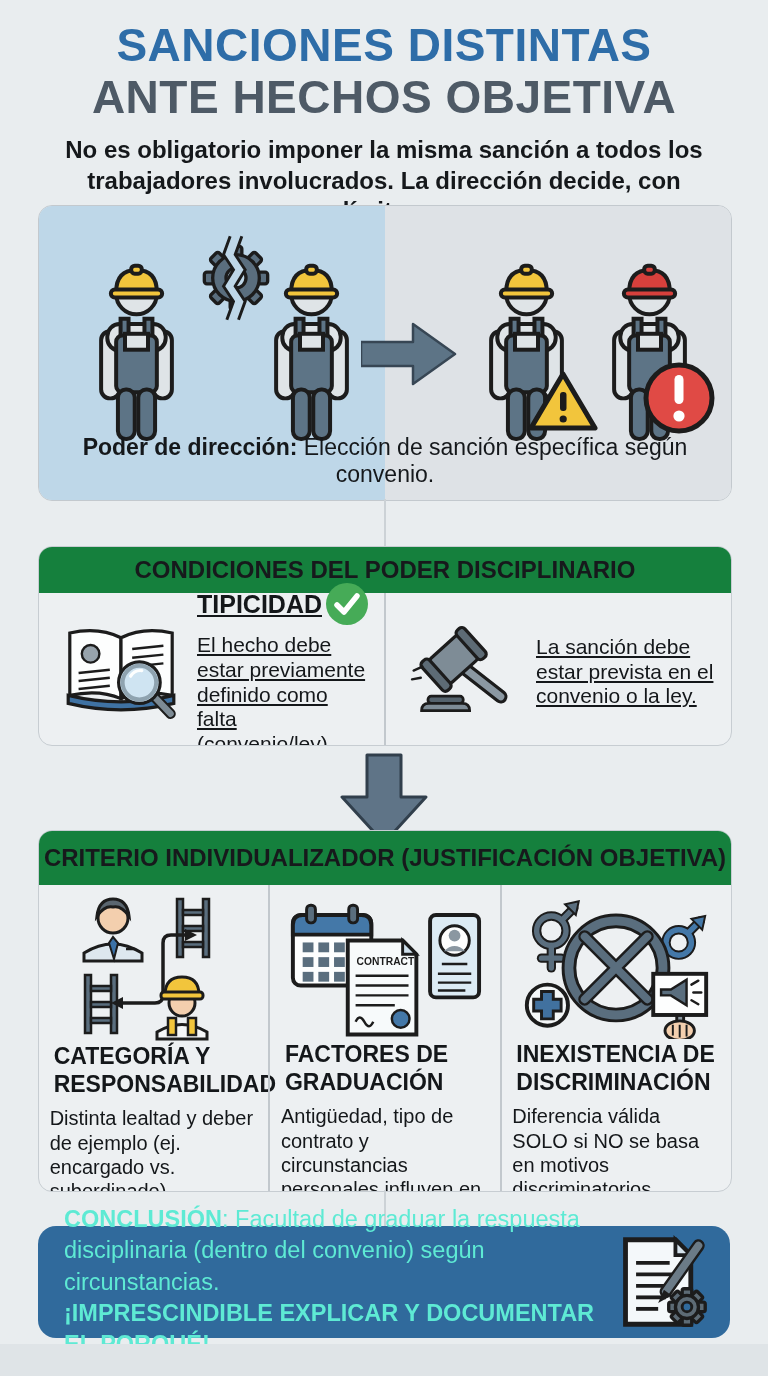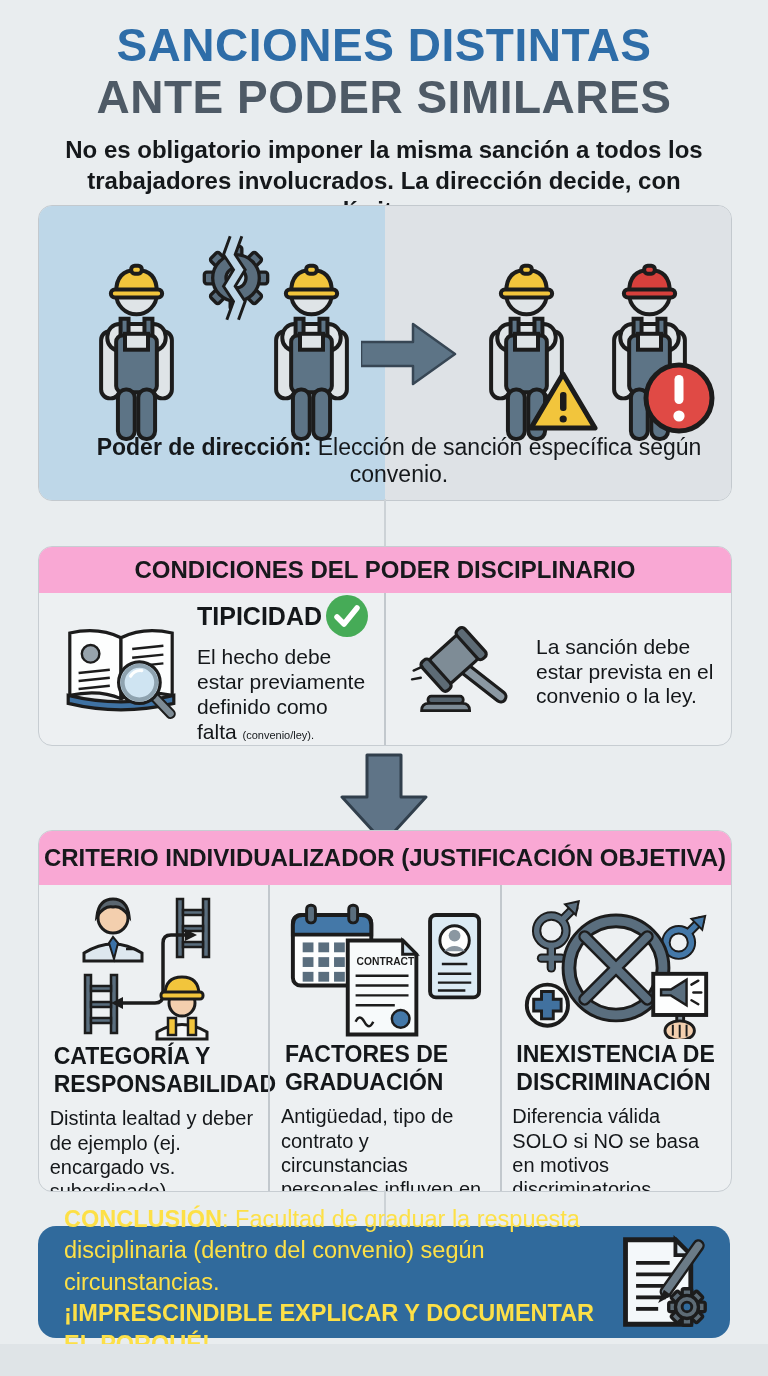--- a/index.html
+++ b/index.html
@@ -10,51 +10,51 @@
   .t1{font-size:46px;font-weight:bold;letter-spacing:.5px;color:#2e6da8;line-height:1.12;}
   .t2{font-size:46px;font-weight:bold;letter-spacing:.5px;color:#4e5a66;line-height:1.12;}
   .sub{margin:12px auto 0;width:640px;font-size:24px;font-weight:bold;color:#15181b;line-height:1.28;}
   
   .panel{position:absolute;top:205px;left:38px;width:692px;height:294px;border-radius:14px;
          overflow:hidden;border:1px solid #c3c9ce;}
   .panel .half{position:absolute;top:0;height:100%;width:50%;}
   .panel .half.l{left:0;background:#bed7e8;}
   .panel .half.r{left:50%;background:#dee2e6;}
   .abs{position:absolute;}
-  .caption{position:absolute;left:14px;bottom:12px;width:100%;text-align:center;font-size:23px;color:#15181b;}
+  .caption{position:absolute;left:0;bottom:12px;width:100%;text-align:center;font-size:23px;color:#15181b;}
   .caption b{font-weight:bold;}
   
   .vline{position:absolute;left:384px;width:2px;background:#ccd2d6;}
   .bigarrow{position:absolute;top:753px;left:338px;}
   
   .section{position:absolute;left:38px;width:692px;border-radius:14px;overflow:hidden;
            border:1px solid #c7cdd2;background:#edf0f2;}
-  .band{background:#f9a8d4;text-align:center;font-weight:bold;font-size:24px;color:#17191c;
+  .band{background:#15803d;text-align:center;font-weight:bold;font-size:24px;color:#17191c;
         display:flex;align-items:center;justify-content:center;}
   .cond{top:546px;height:198px;}
   .cond .band{height:46px;}
   .cond .body{display:flex;height:152px;}
   .cond .col{flex:1;display:flex;align-items:center;padding:8px 14px 8px 18px;}
   .cond .col + .col{border-left:2px solid #c2c8cd;}
-  .cond .txt{margin-left:12px;flex:1;}
+  .cond .txt{margin-left:12px;flex:1;text-decoration:underline;}
   .cond .trow{display:flex;align-items:center;justify-content:space-between;}
   .cond h3{margin:0;font-size:25px;font-weight:bold;}
   .cond p{margin:6px 0 0;font-size:21px;line-height:1.18;}
-  .cond .small{font-size:11px;}
+  .cond .small{font-size:21px;}
   .crit{top:830px;height:360px;}
   .crit .band{height:54px;}
   .crit .body{display:flex;height:306px;}
   .crit .col{flex:1;display:flex;flex-direction:column;align-items:center;padding:6px 4px;}
   .crit .col + .col{border-left:2px solid #c2c8cd;}
   .crit .icon{height:152px;display:flex;align-items:center;justify-content:flex-start;}
   .crit h3{margin:2px 0 0;font-size:23px;font-weight:bold;text-align:left;line-height:1.2;width:200px;}
   .crit p{margin:8px 0 0;font-size:20px;text-align:left;line-height:1.22;width:208px;}
   
   .concl{position:absolute;top:1226px;left:38px;width:692px;height:112px;background:#306a9c;
-         border-radius:18px;display:flex;align-items:center;color:#fde047;}
+         border-radius:18px;display:flex;align-items:center;color:#5eead4;}
   .concl .ctext{flex:1;padding:10px 8px 10px 26px;font-size:23.5px;line-height:1.32;}
   .concl .c-label,.concl .c-strong{font-weight:bold;}
   .concl .c-strong{display:block;}
   .concl .cicon{width:108px;display:flex;align-items:center;justify-content:center;margin-right:14px;}
   svg{display:block;}
 </style>
 </head>
 <body>
 
 <svg width="0" height="0" style="position:absolute">
@@ -74,21 +74,21 @@
       <rect x="44" y="160" width="19" height="56" rx="9" fill="#5d7486"></rect>
       <rect x="67" y="160" width="19" height="56" rx="9" fill="#5d7486"></rect>
     </g>
   </defs>
 </svg>
 
 <div class="canvas">
 
   <div class="hdr">
     <div class="t1">SANCIONES DISTINTAS</div>
-    <div class="t2">ANTE PODER SIMILARES</div>
+    <div class="t2">ANTE HECHOS OBJETIVA</div>
     <div class="sub">No es obligatorio imponer la misma sanción a todos los trabajadores involucrados. La dirección decide, con límites.</div>
   </div>
 
   <div class="panel">
     <div class="half l"></div>
     <div class="half r"></div>
 
     <svg class="abs" style="left:40px;top:40px;--helmet:#f2c53c" width="115" height="203" viewBox="0 0 130 225">
         <use href="#worker"></use>
       </svg>

